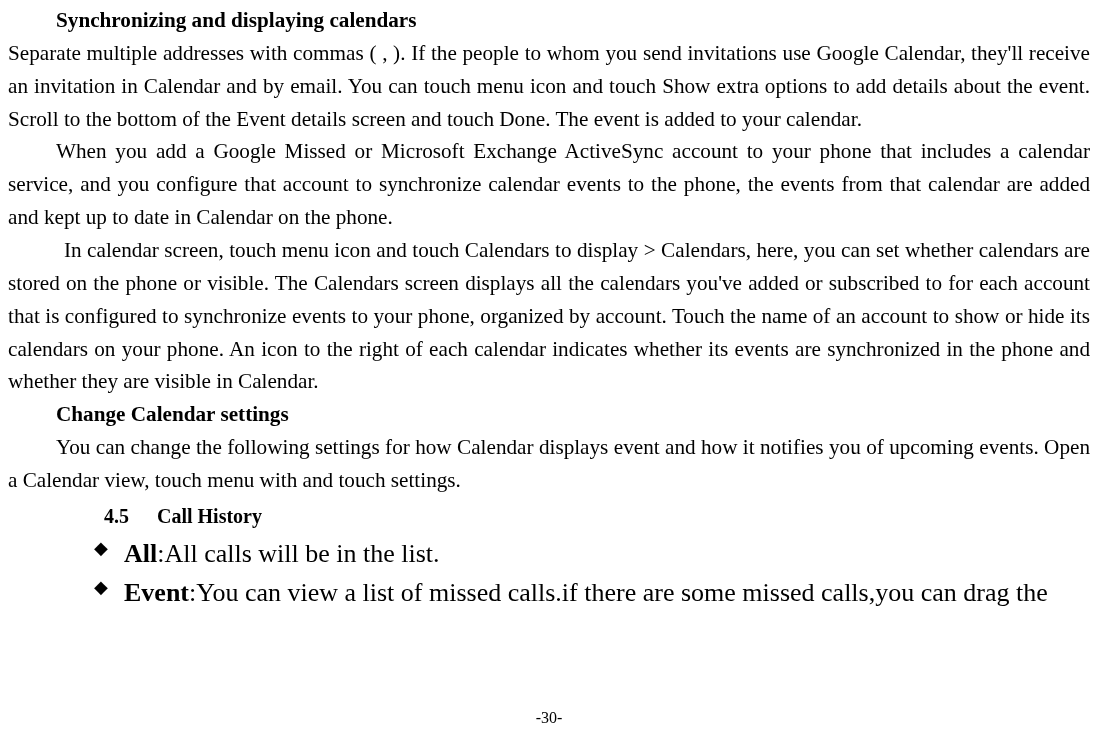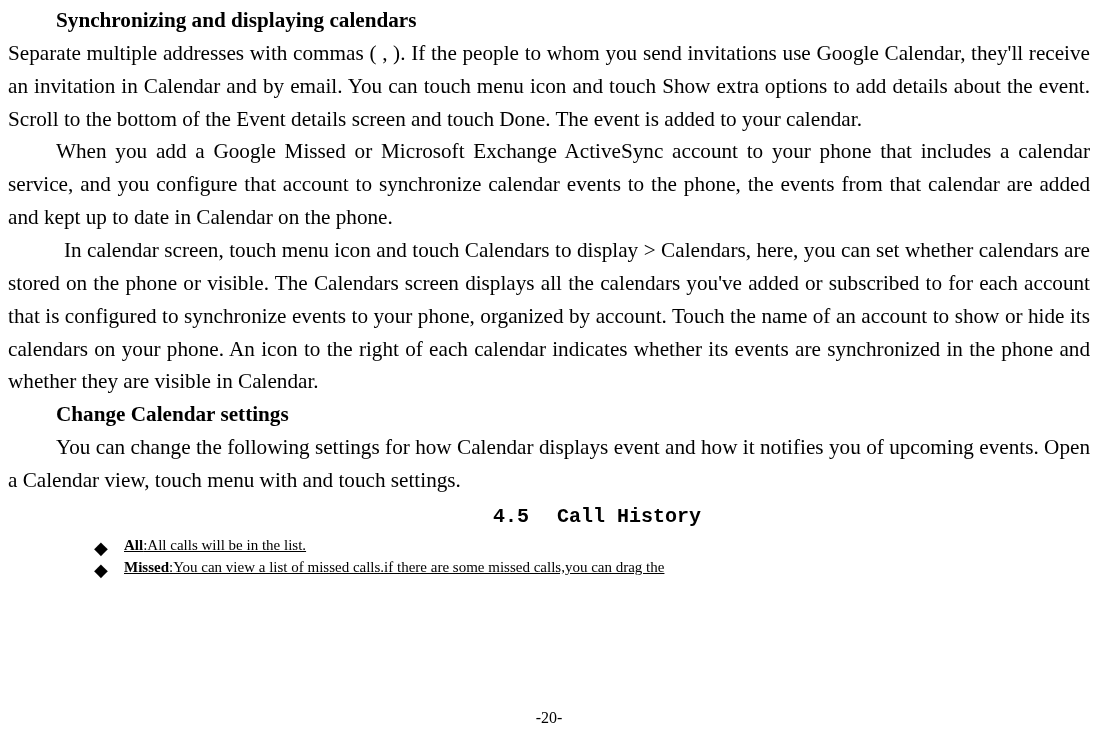--- a/index.html
+++ b/index.html
@@ -25,46 +25,44 @@
     .indent {
       text-indent: 48px;
     }
     .indent-more {
       text-indent: 56px;
     }
     .bold {
       font-weight: bold;
     }
     .section-heading {
-      font-family: Liberation Mono, monospace;
+      font-family: Liberation Serif, serif;
       font-size: 20px;
       font-weight: bold;
       margin: 8px 0 6px 0;
       padding-left: 96px;
-      text-align: center;
     }
     .section-heading .secnum {
       display: inline-block;
       margin-right: 28px;
     }
     .body-text {
       margin-top: 2px;
     }
     .bullet-list {
       list-style: none;
       margin: 0;
       padding: 0;
     }
     .bullet-list li {
-      font-size: 15px;
+      font-size: 26px;
       line-height: 1.5;
       text-align: justify;
       padding-left: 116px;
       position: relative;
-      text-decoration: underline;
     }
     .bullet-list li::before {
       content: "◆";
       position: absolute;
       left: 86px;
       top: 1px;
       font-size: 18px;
     }
     .page-number {
       position: absolute;
@@ -103,19 +101,19 @@
   <div class="section-heading">
     <span class="secnum">4.5</span><span>Call History</span>
   </div>
 
 
   <ul class="bullet-list">
     <li>
       <span class="bold">All</span><span>:All calls will be in the list.</span>
     </li>
     <li>
-      <span class="bold">Missed</span><span>:You can view a list of missed calls.if there are some missed calls,you can drag the</span>
+      <span class="bold">Event</span><span>:You can view a list of missed calls.if there are some missed calls,you can drag the</span>
     </li>
   </ul>
 
-  <div class="page-number">-20-</div>
+  <div class="page-number">-30-</div>
 
 </div>
 
 </body></html>

